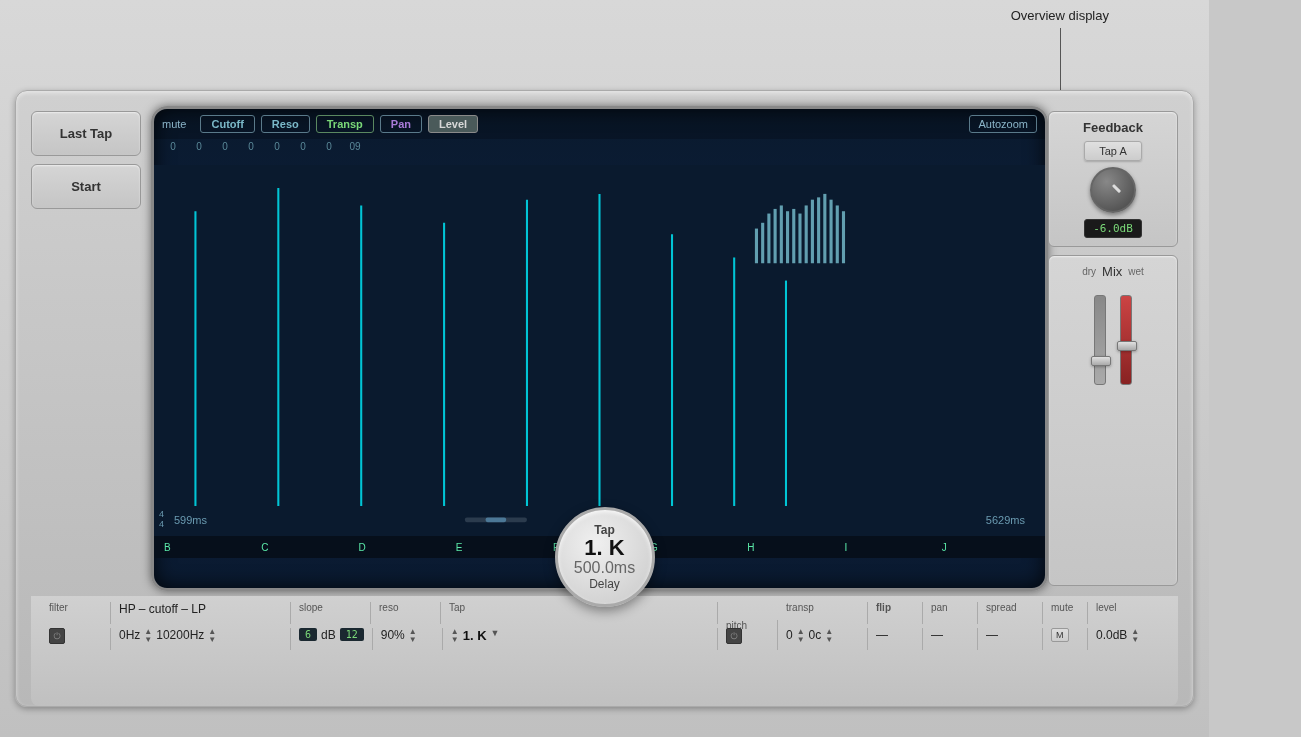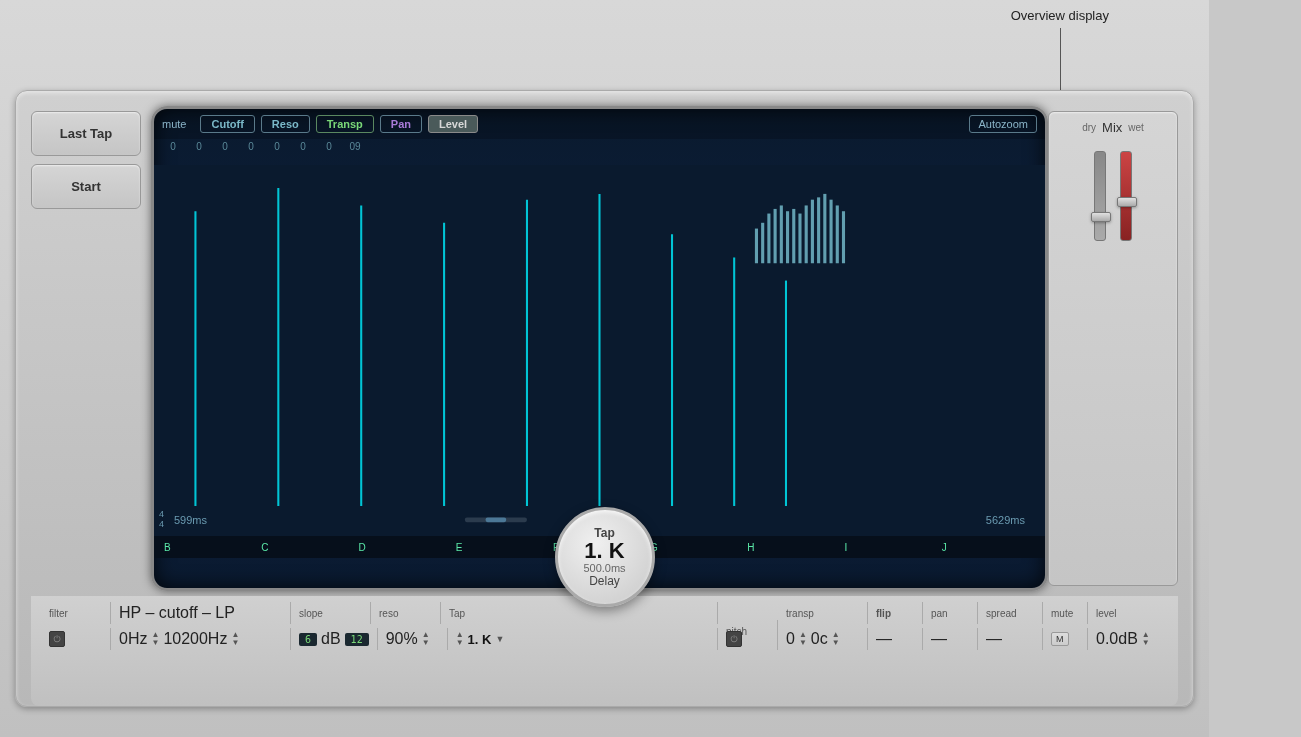--- a/index.html
+++ b/index.html
@@ -427,38 +427,38 @@
     .bottom-row {
       display: flex;
       align-items: center;
       gap: 0;
       height: 22px;
       width: 100%;
     }
 
     .bottom-section {
       display: flex;
-      align-items: center;
+      align-items: flex-start;
       border-right: 1px solid #aaa;
       padding: 0 8px;
       height: 100%;
       gap: 6px;
     }
 
     .bottom-section:last-child {
       border-right: none;
     }
 
     .bottom-section-label {
       font-size: 10px;
       color: #555;
     }
 
     .bottom-value {
-      font-size: 16px;
+      font-size: 12px;
       color: #222;
     }
 
     .small-btn {
       border: 1px solid #999;
       background: linear-gradient(180deg, #ddd, #ccc);
       font-size: 9px;
       padding: 1px 4px;
       border-radius: 2px;
       cursor: pointer;
@@ -509,21 +509,21 @@
     }
 
     .tap-circle-main {
       font-size: 22px;
       font-weight: bold;
       color: #111;
       line-height: 1;
     }
 
     .tap-circle-sub {
-      font-size: 11px;
+      font-size: 16px;
       color: #666;
     }
 
     .tap-circle-label-bot {
       font-size: 12px;
       color: #444;
     }
 
     
     .stepper {
@@ -651,20 +651,26 @@
           <span class="beat-label">F</span>
           <span class="beat-label">G</span>
           <span class="beat-label">H</span>
           <span class="beat-label">I</span>
           <span class="beat-label">J</span>
         </div>
       </div>
     </div>
 
     <div class="right-panel">
+      <div class="feedback-group">
+        <span class="feedback-label">Feedback</span>
+        <button class="tap-a-btn">Tap A</button>
+        <div class="knob"></div>
+        <div class="db-display">-6.0dB</div>
+      </div>
 
       <div class="mix-group">
         <div class="mix-header">
           <span class="mix-dry-label">dry</span>
           <span class="mix-label">Mix</span>
           <span class="mix-wet-label">wet</span>
         </div>
         <div class="mix-sliders">
           <div class="slider-track">
             <div class="slider-thumb" style="top: 60px;"></div>

